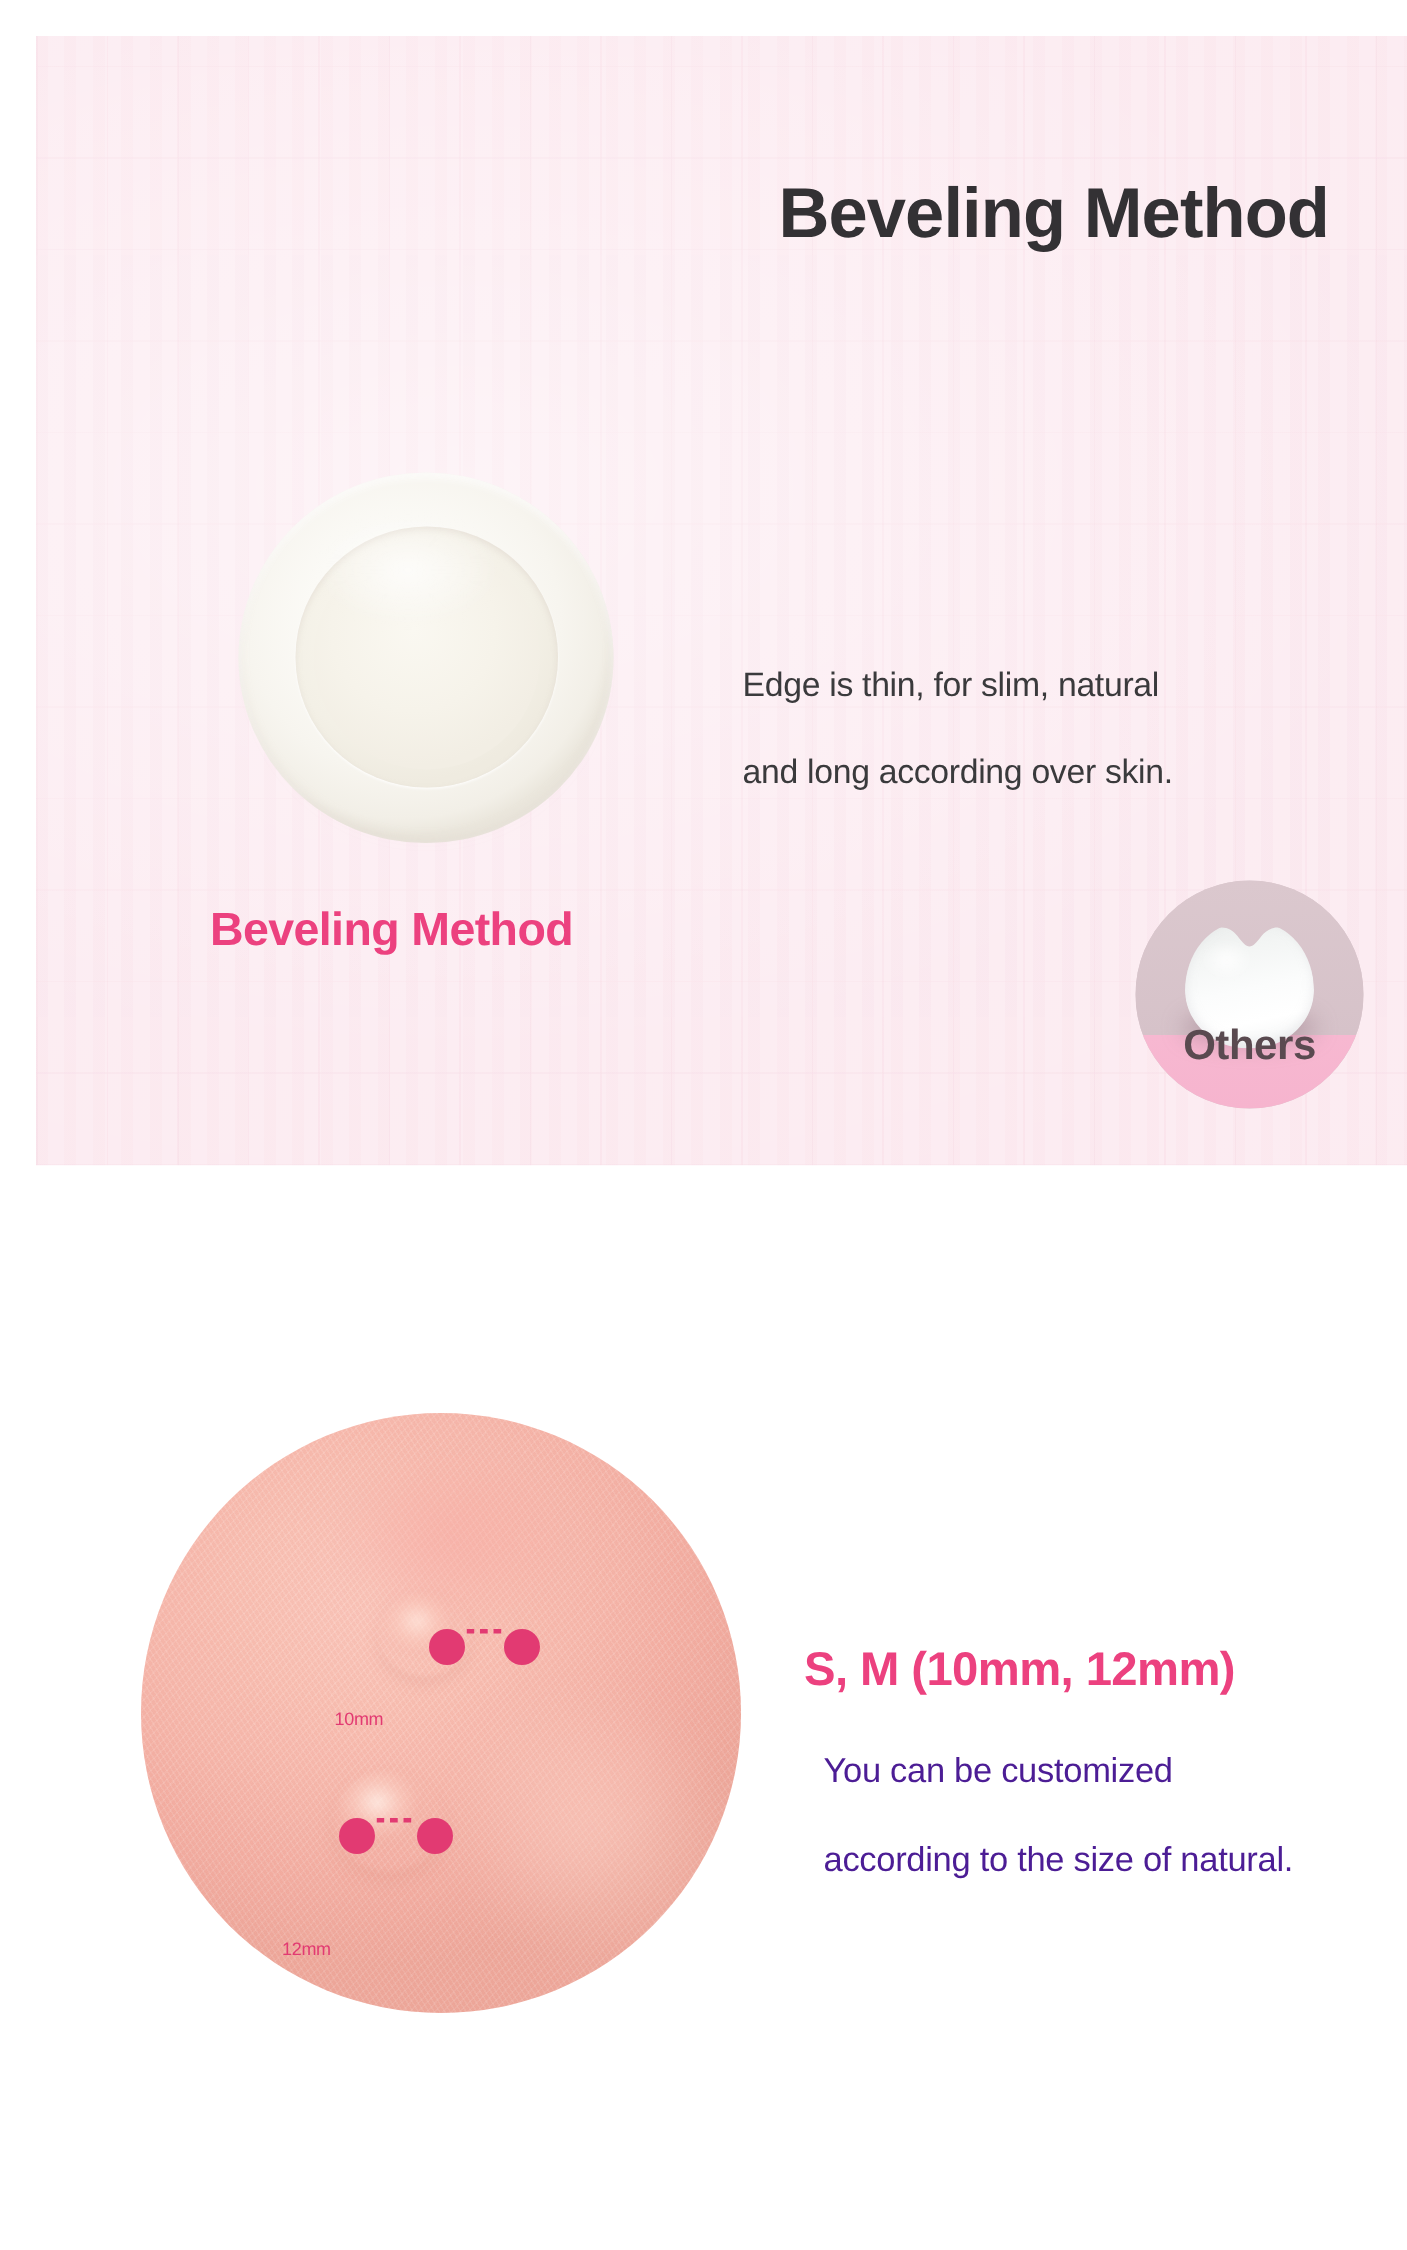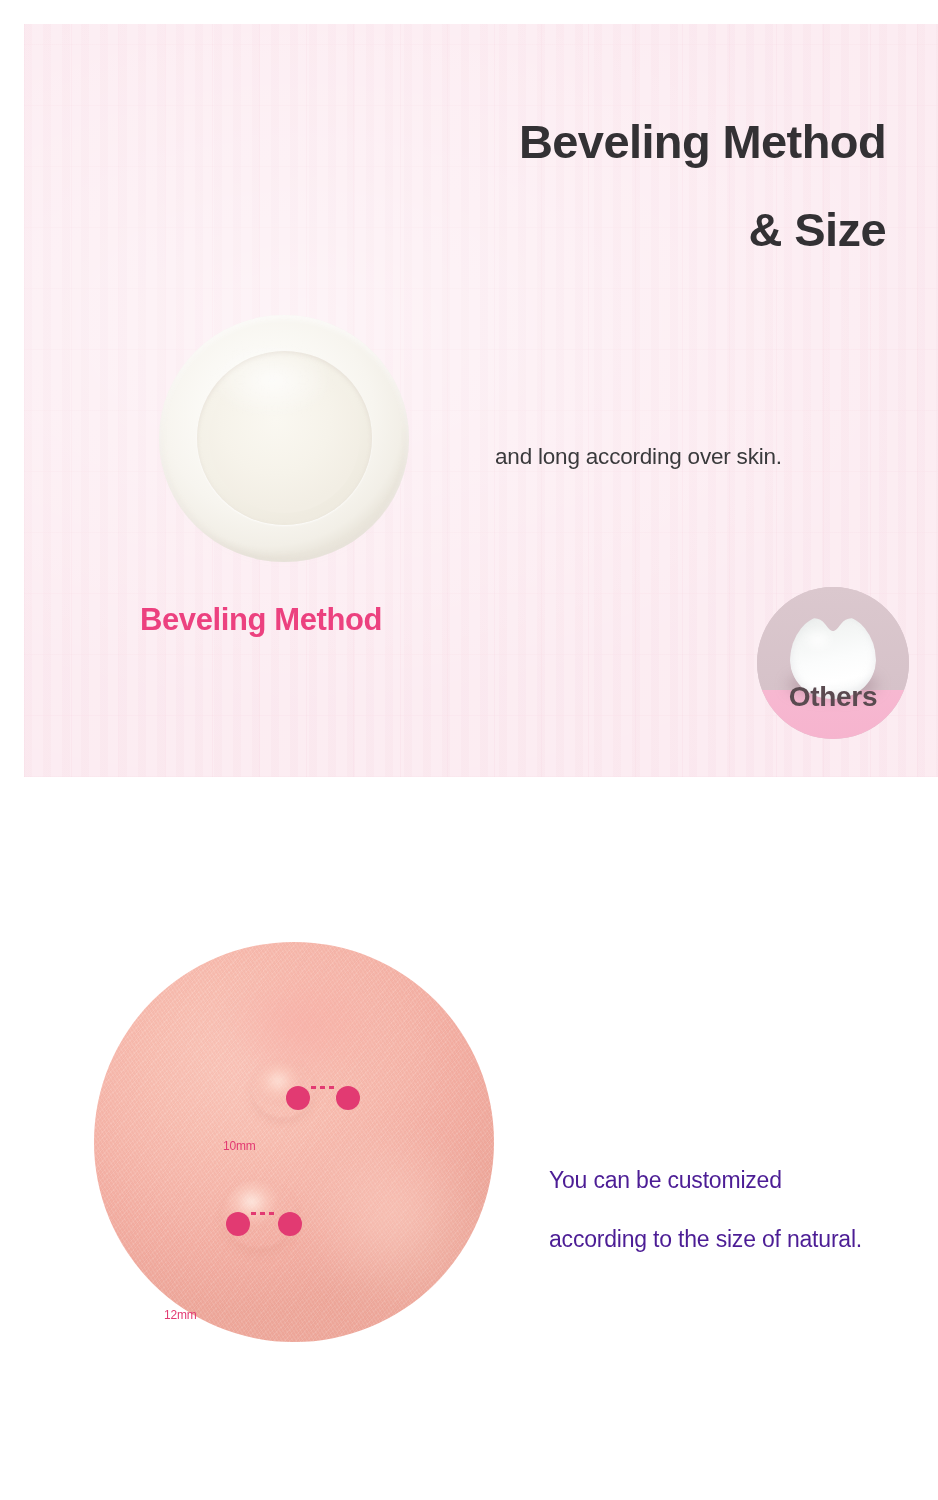--- a/index.html
+++ b/index.html
@@ -398,21 +398,21 @@
 
   .measure-label {
     position: absolute;
     color: #e23a72;
     font-size: 12px;
     font-weight: normal;
     letter-spacing: -0.2px;
     white-space: nowrap;
   }
   .label-10 { left: 187px; top: 1103px; }
-  .label-12 { left: 128px; top: 1256px; margin-top: 16px; }
+  .label-12 { left: 152px; top: 1256px; }
 
   
   .size-title {
     position: absolute;
     left: 500px;
     top: 1058px;
     color: #ec417f;
     font-size: 31.5px;
     font-weight: bold;
     letter-spacing: -0.4px;
@@ -435,33 +435,33 @@
 
 <div id="page">
 
   <section class="panel-top">
     <div class="texture"></div>
     <div class="sheen"></div>
   </section>
 
   <h1 class="heading">
     <span class="line">Beveling Method</span>
-    <span class="line">&amp; Size</span>
   </h1>
 
   <div class="patch-wrap">
     <div class="patch-shadow"></div>
     <div class="patch-outer"></div>
     <div class="patch-rim"></div>
     <div class="patch-inner"></div>
     <div class="patch-inner2"></div>
     <div class="patch-gloss"></div>
   </div>
 
   <p class="top-copy">
+    <span class="line">Edge is thin, for slim, natural</span>
     <span class="line">and long according over skin.</span>
   </p>
 
   <div class="label-beveling">Beveling Method</div>
 
   <div class="others-badge">
     <div class="badge-top"></div>
     <div class="badge-bottom"></div>
     <div class="chip-shadow"></div>
     <div class="chip"></div>
@@ -489,19 +489,20 @@
         <span class="dot"></span>
         <span class="dash"></span>
         <span class="dot"></span>
       </div>
     </div>
   </div>
 
   <div class="measure-label label-10">10mm</div>
   <div class="measure-label label-12">12mm</div>
 
+  <div class="size-title">S, M (10mm, 12mm)</div>
 
   <p class="size-copy">
     <span class="line">You can be customized</span>
     <span class="line">according to the size of natural.</span>
   </p>
 
 </div>
 
 </body></html>

